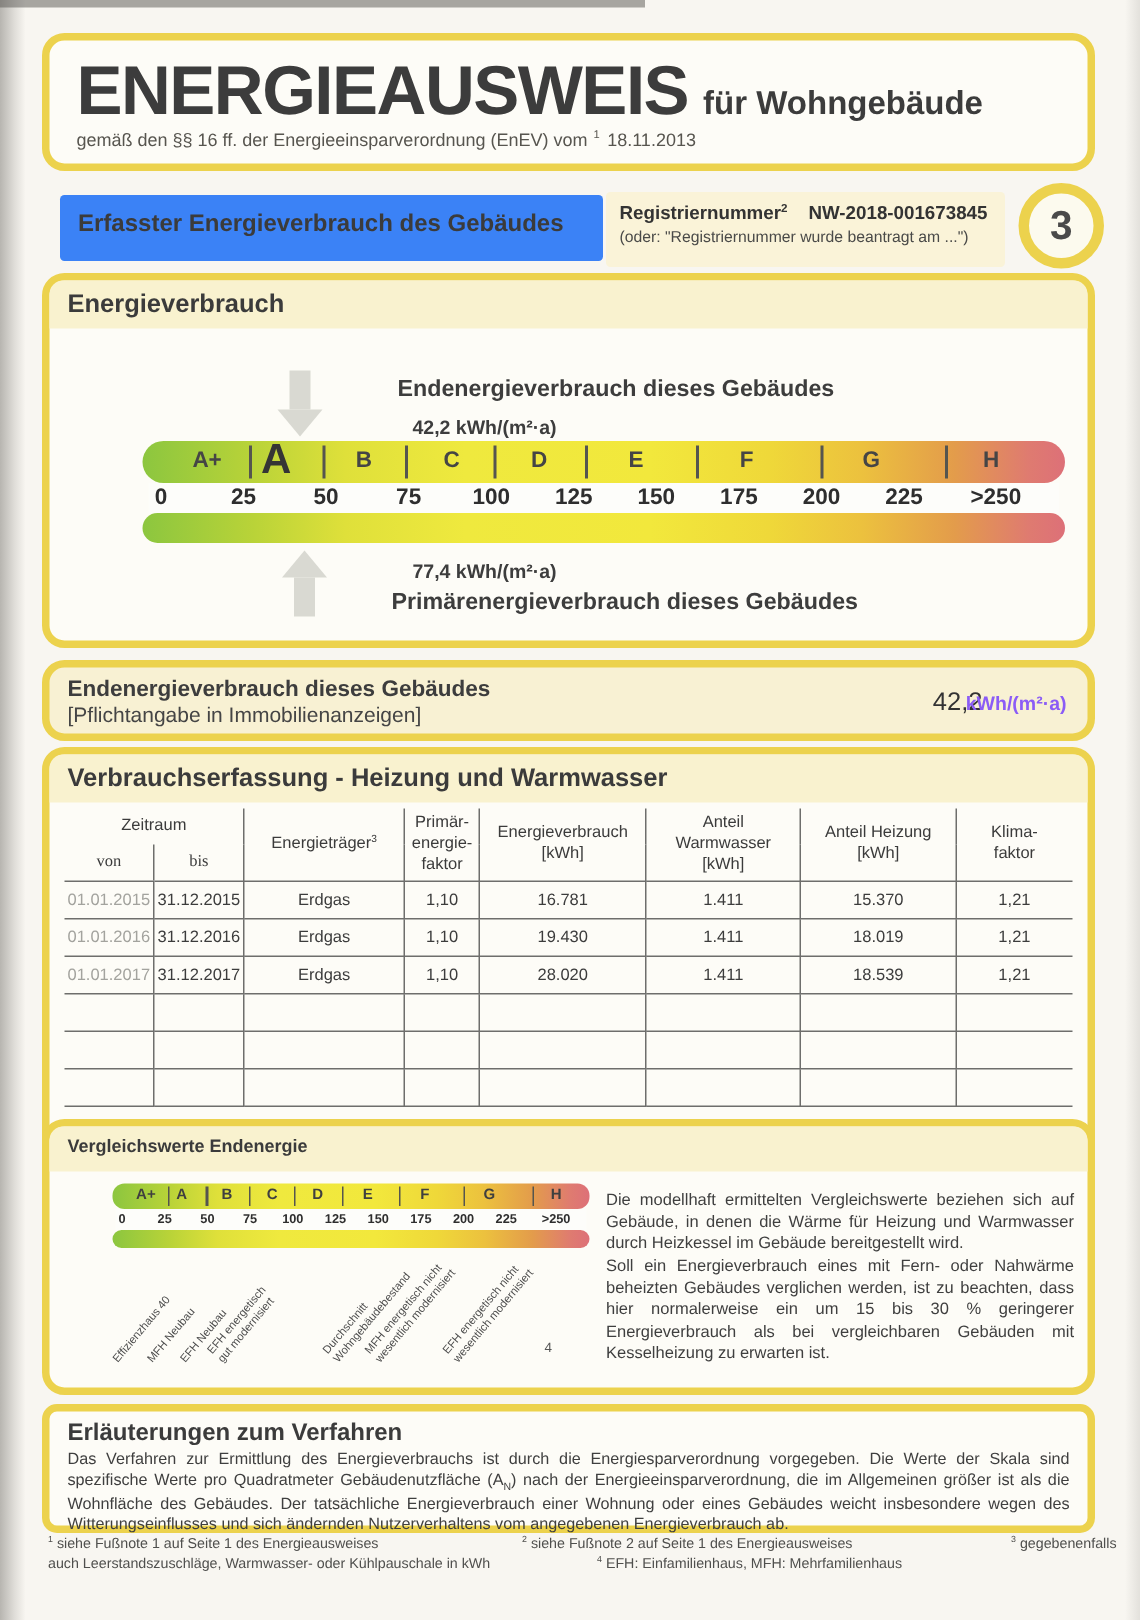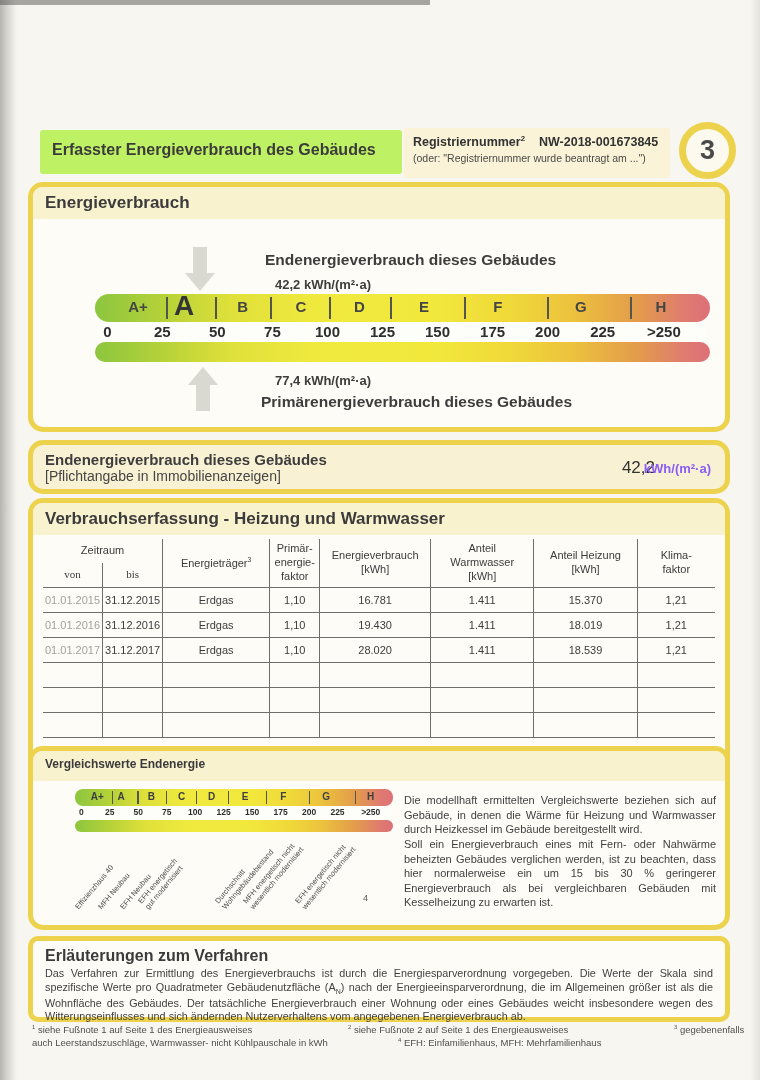--- a/index.html
+++ b/index.html
@@ -23,21 +23,21 @@
 
   
   .hdr { left:28px; top:22px; width:702px; height:92px; padding:10px 18px 4px; }
   .hdr-title { font-size:46px; font-weight:800; letter-spacing:-1px; color:#3c3c3c; line-height:1.0; }
   .hdr-suffix { font-size:22px; font-weight:bold; color:#3c3c3c; margin-left:10px; }
   .hdr-sub { font-size:12px; color:#57554f; margin-top:2px; }
   .hdr-sub .sup { margin:0 5px 0 4px; }
 
   
   .banner-label { position:absolute; left:40px; top:130px; width:362px; height:44px;
-    background:#bef264; font-weight:bold; font-size:16px; color:#3b3b3b; padding:11px 12px; border-radius:3px; }
+    background:#3b82f6; font-weight:bold; font-size:16px; color:#3b3b3b; padding:11px 12px; border-radius:3px; }
   .reg-box { position:absolute; left:404px; top:128px; width:266px; height:50px;
     background:#faf3d8; padding:6px 9px 4px; border-radius:3px; }
   .reg-line1 { font-size:12.5px; font-weight:bold; color:#333; }
   .reg-num { margin-left:14px; }
   .reg-line2 { font-size:10.5px; color:#4a4a48; margin-top:3px; }
   .page-circle { position:absolute; left:679px; top:122px; width:57px; height:57px;
     border:7px solid #ecd24d; border-radius:50%; background:#fcfaee;
     font-size:27px; font-weight:bold; color:#4a4a4a; text-align:center; line-height:43px; }
 
   
@@ -121,20 +121,28 @@
   .fn3c { left:2px; } .fn4 { left:368px; }
 </style>
 </head>
 <body>
 
 <div class="page">
   <div class="scan-left"></div>
   <div class="scan-top"></div>
   <div class="scan-right"></div>
 
+  <div class="sec hdr">
+    <div>
+      <span class="hdr-title">ENERGIEAUSWEIS</span><span class="hdr-suffix">für Wohngebäude</span>
+    </div>
+    <div class="hdr-sub">
+      <span>gemäß den §§ 16 ff. der Energieeinsparverordnung (EnEV) vom</span><sup class="sup">1</sup><span>18.11.2013</span>
+    </div>
+  </div>
 
   <div class="banner-label">Erfasster Energieverbrauch des Gebäudes</div>
   <div class="reg-box">
     <div class="reg-line1">
       <span>Registriernummer</span><sup class="sup">2</sup><span class="reg-num">NW-2018-001673845</span>
     </div>
     <div class="reg-line2">(oder: "Registriernummer wurde beantragt am ...")</div>
   </div>
   <div class="page-circle">3</div>
 
@@ -364,17 +372,17 @@
     </div>
   </div>
 
   <div class="fnotes">
     <div class="fnrow">
       <span class="fpart fn1"><sup class="sup">1</sup> <span>siehe Fußnote 1 auf Seite 1 des Energieausweises</span></span>
       <span class="fpart fn2"><sup class="sup">2</sup> <span>siehe Fußnote 2 auf Seite 1 des Energieausweises</span></span>
       <span class="fpart fn3"><sup class="sup">3</sup> <span>gegebenenfalls</span></span>
     </div>
     <div class="fnrow">
-      <span class="fpart fn3c">auch Leerstandszuschläge, Warmwasser- nicht Kühlpauschale in kWh</span>
+      <span class="fpart fn3c">auch Leerstandszuschläge, Warmwasser- oder Kühlpauschale in kWh</span>
       <span class="fpart fn4"><sup class="sup">4</sup> <span>EFH: Einfamilienhaus, MFH: Mehrfamilienhaus</span></span>
     </div>
   </div>
 </div>
 
 </body></html>

